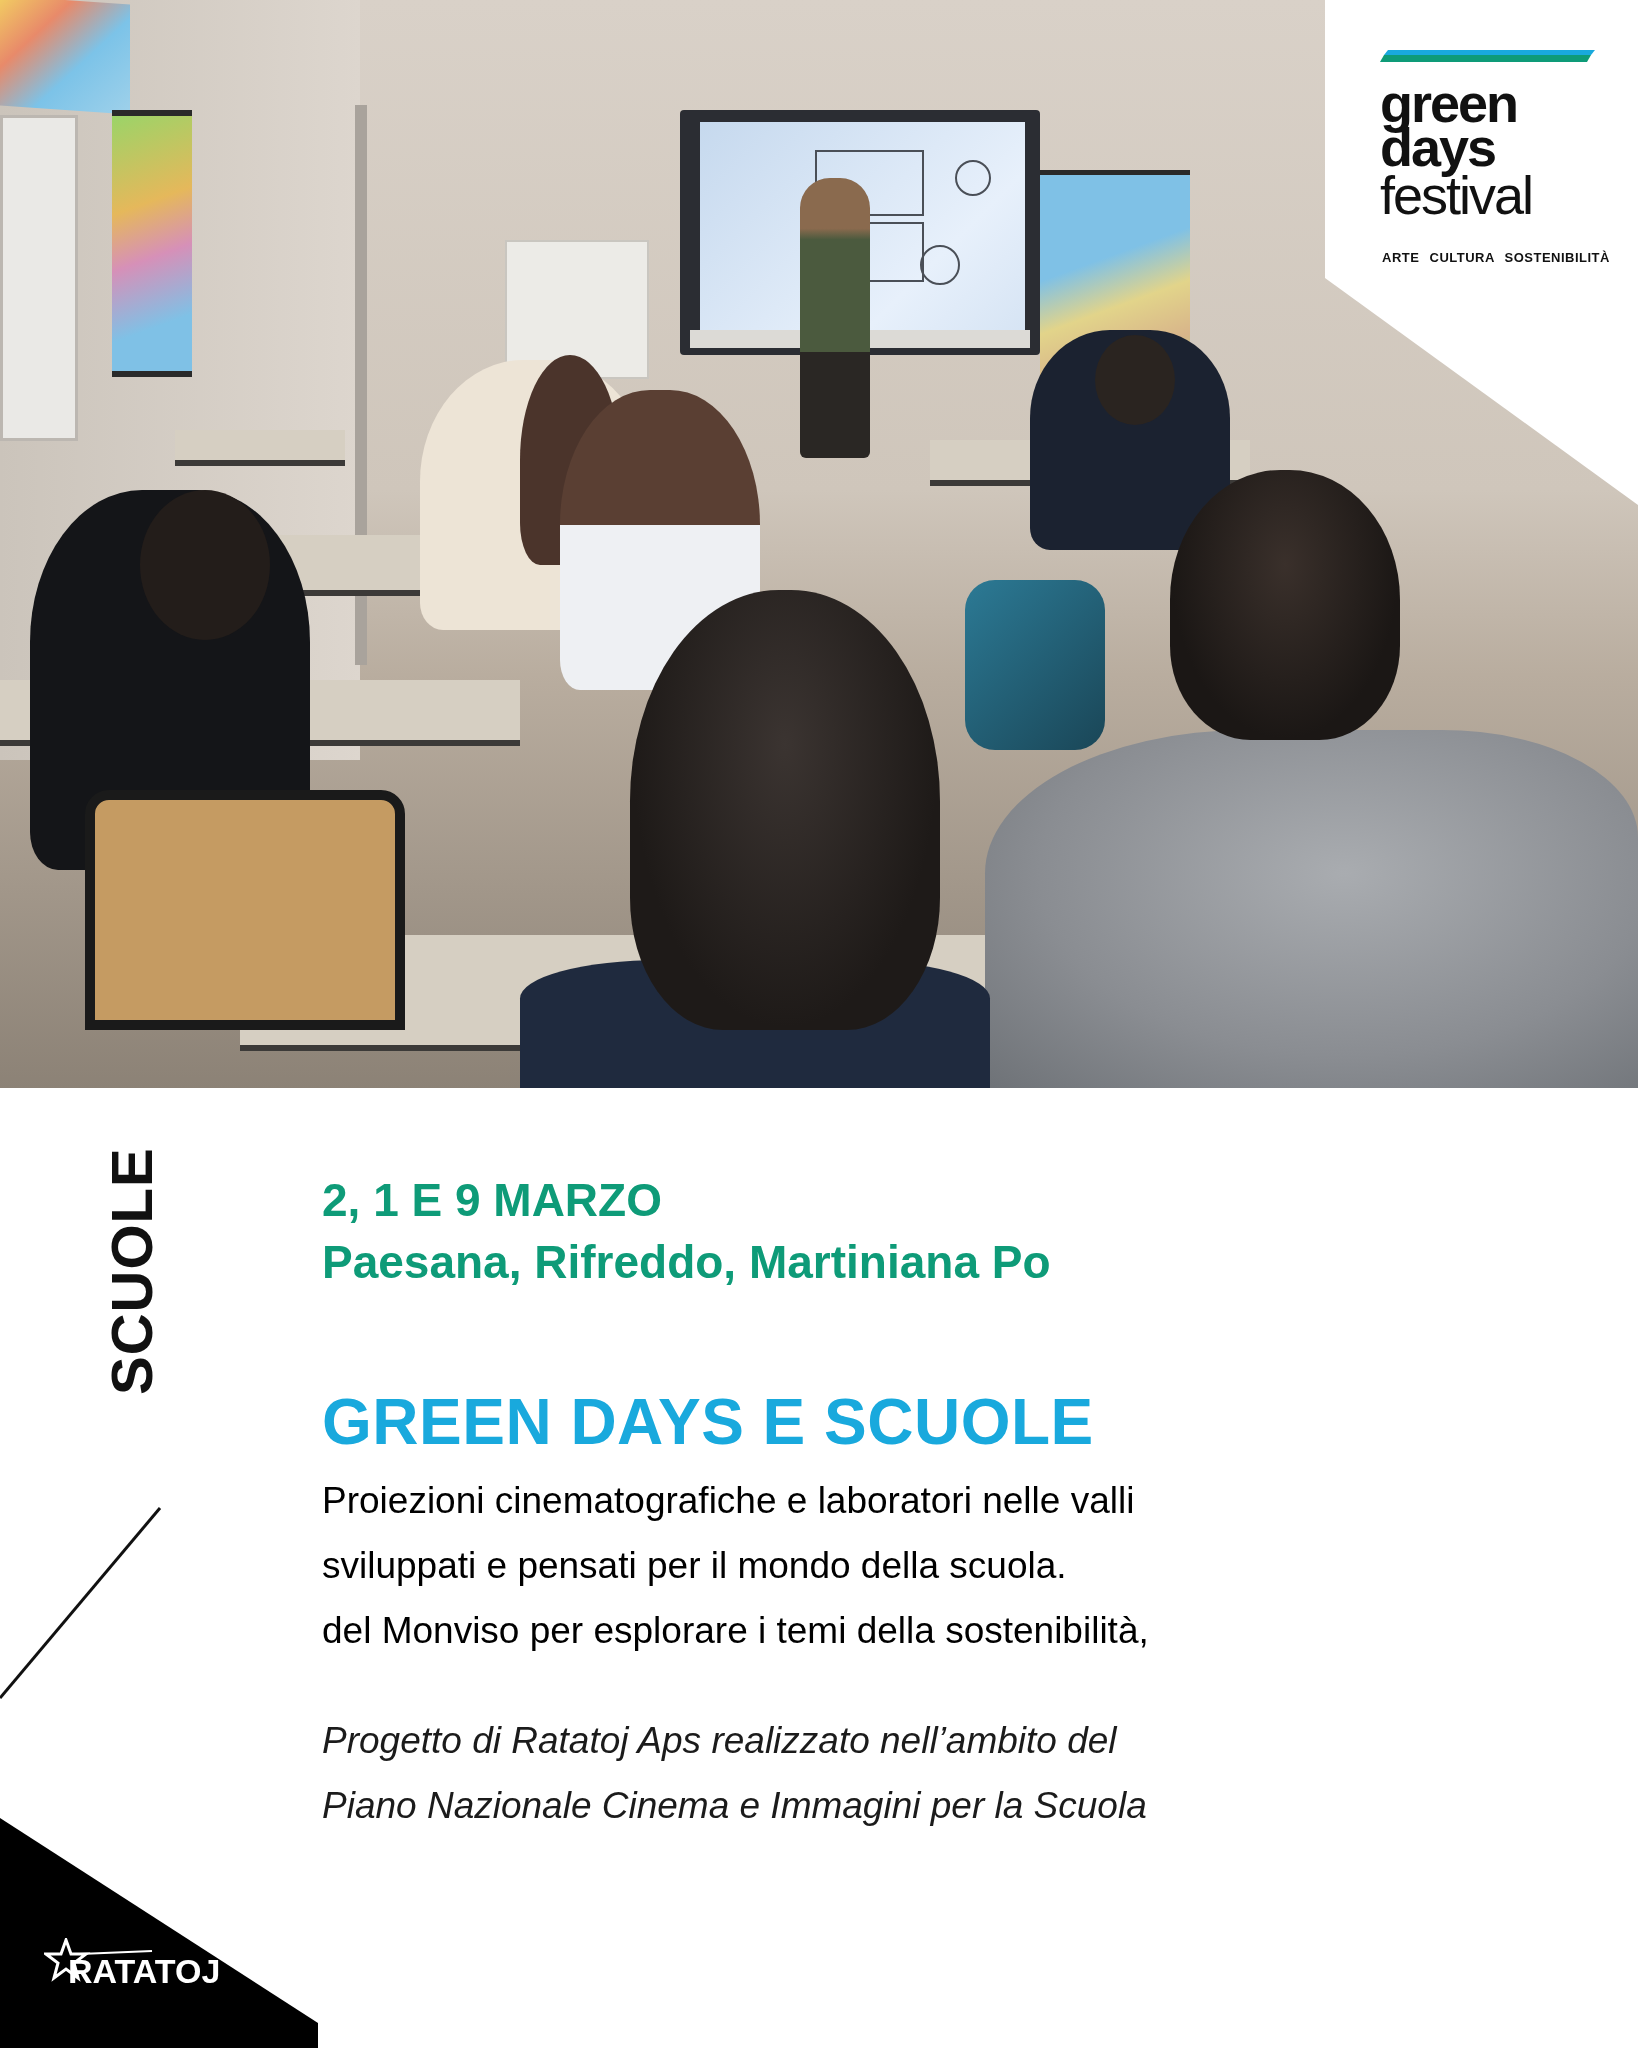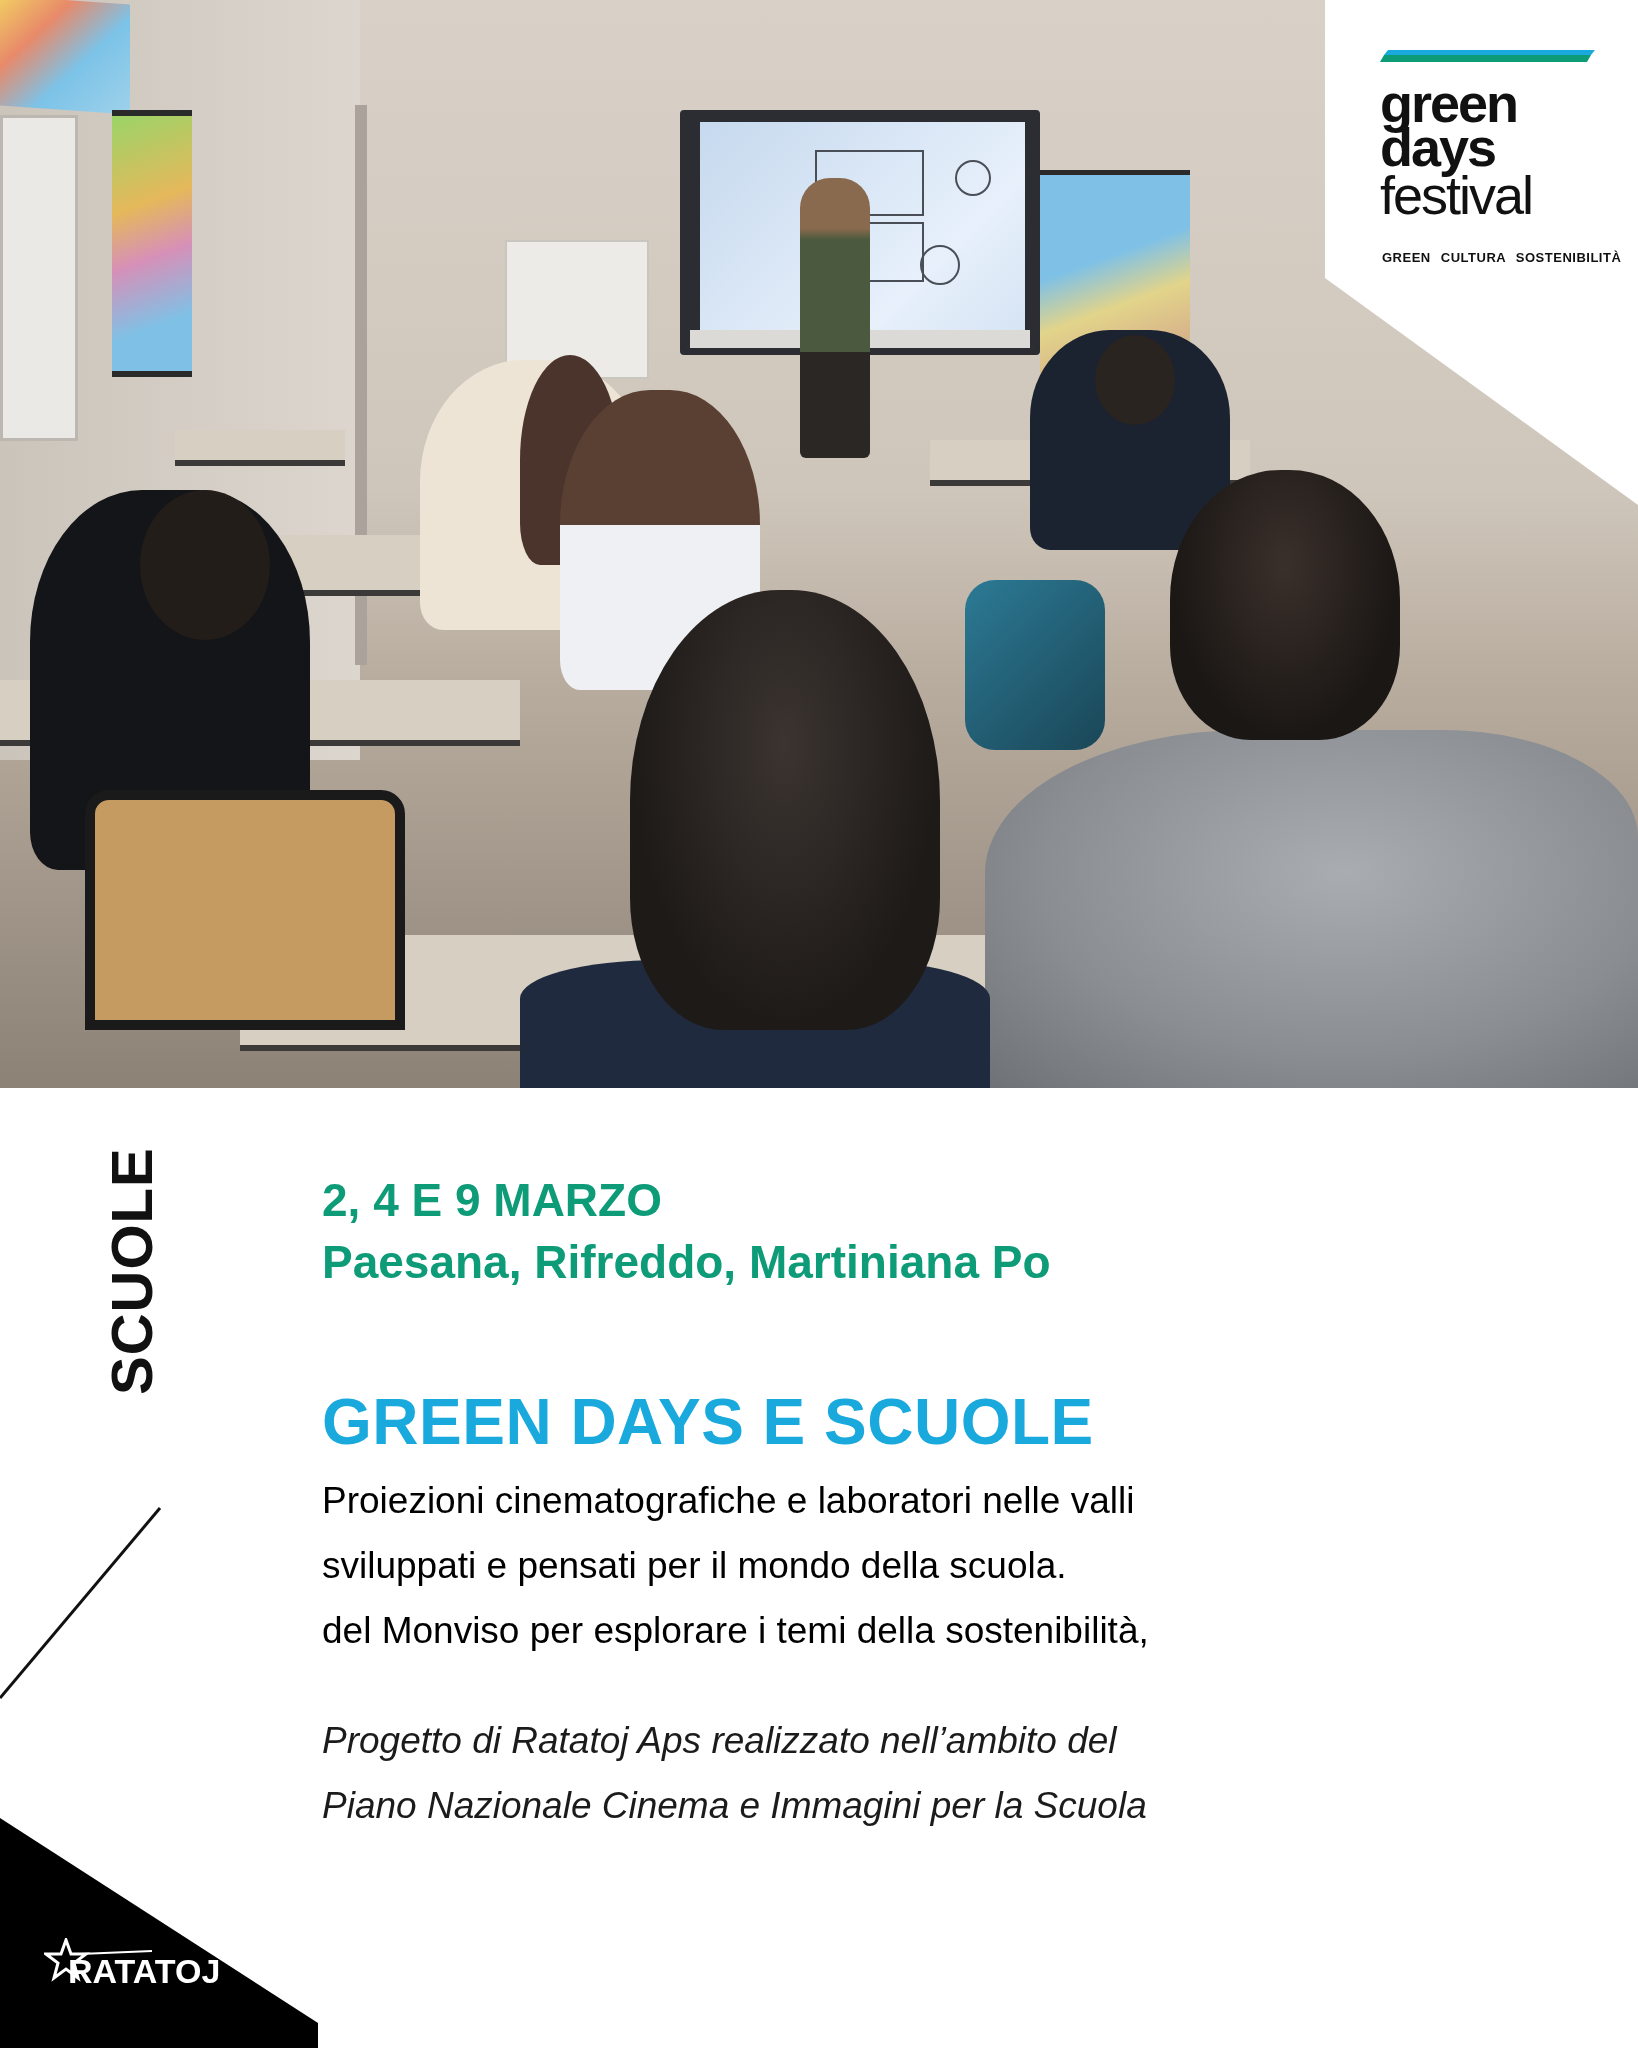--- a/index.html
+++ b/index.html
@@ -142,32 +142,32 @@
     <polygon points="1325,0 1638,0 1638,505 1325,278" fill="#ffffff"></polygon>
   </svg>
   <div class="logo">
     <svg class="logo-bar" width="215" height="12" viewBox="0 0 215 12">
       <polygon points="8,0 215,0 211,5 4,5" fill="#19a9dd"></polygon>
       <polygon points="4,5 211,5 207,12 0,12" fill="#0e9b78"></polygon>
     </svg>
     <div class="logo-word logo-green">green</div>
     <div class="logo-word logo-days">days</div>
     <div class="logo-word logo-fest">festival</div>
-    <div class="logo-tagline">GREEN CULTURA SOSTENIBILITÀ</div>
+    <div class="logo-tagline">ARTE CULTURA SOSTENIBILITÀ</div>
   </div>
 </div>
 
 <svg class="deco" width="330" height="960" viewBox="0 0 330 960">
   <line x1="160" y1="420" x2="0" y2="610" stroke="#111" stroke-width="3"></line>
   <polygon points="0,730 318,935 318,960 0,960" fill="#000"></polygon>
 </svg>
 
 <div class="side-label">SCUOLE</div>
 
-<div class="dates">2, 4 E 9 MARZO</div>
+<div class="dates">2, 1 E 9 MARZO</div>
 <div class="places">Paesana, Rifreddo, Martiniana Po</div>
 <div class="title">GREEN DAYS E SCUOLE</div>
 
 <div class="desc">
   <div>Proiezioni cinematografiche e laboratori nelle valli</div>
   <div>sviluppati e pensati per il mondo della scuola.</div>
   <div>del Monviso per esplorare i temi della sostenibilità,</div>
 </div>
 
 <div class="credit">

